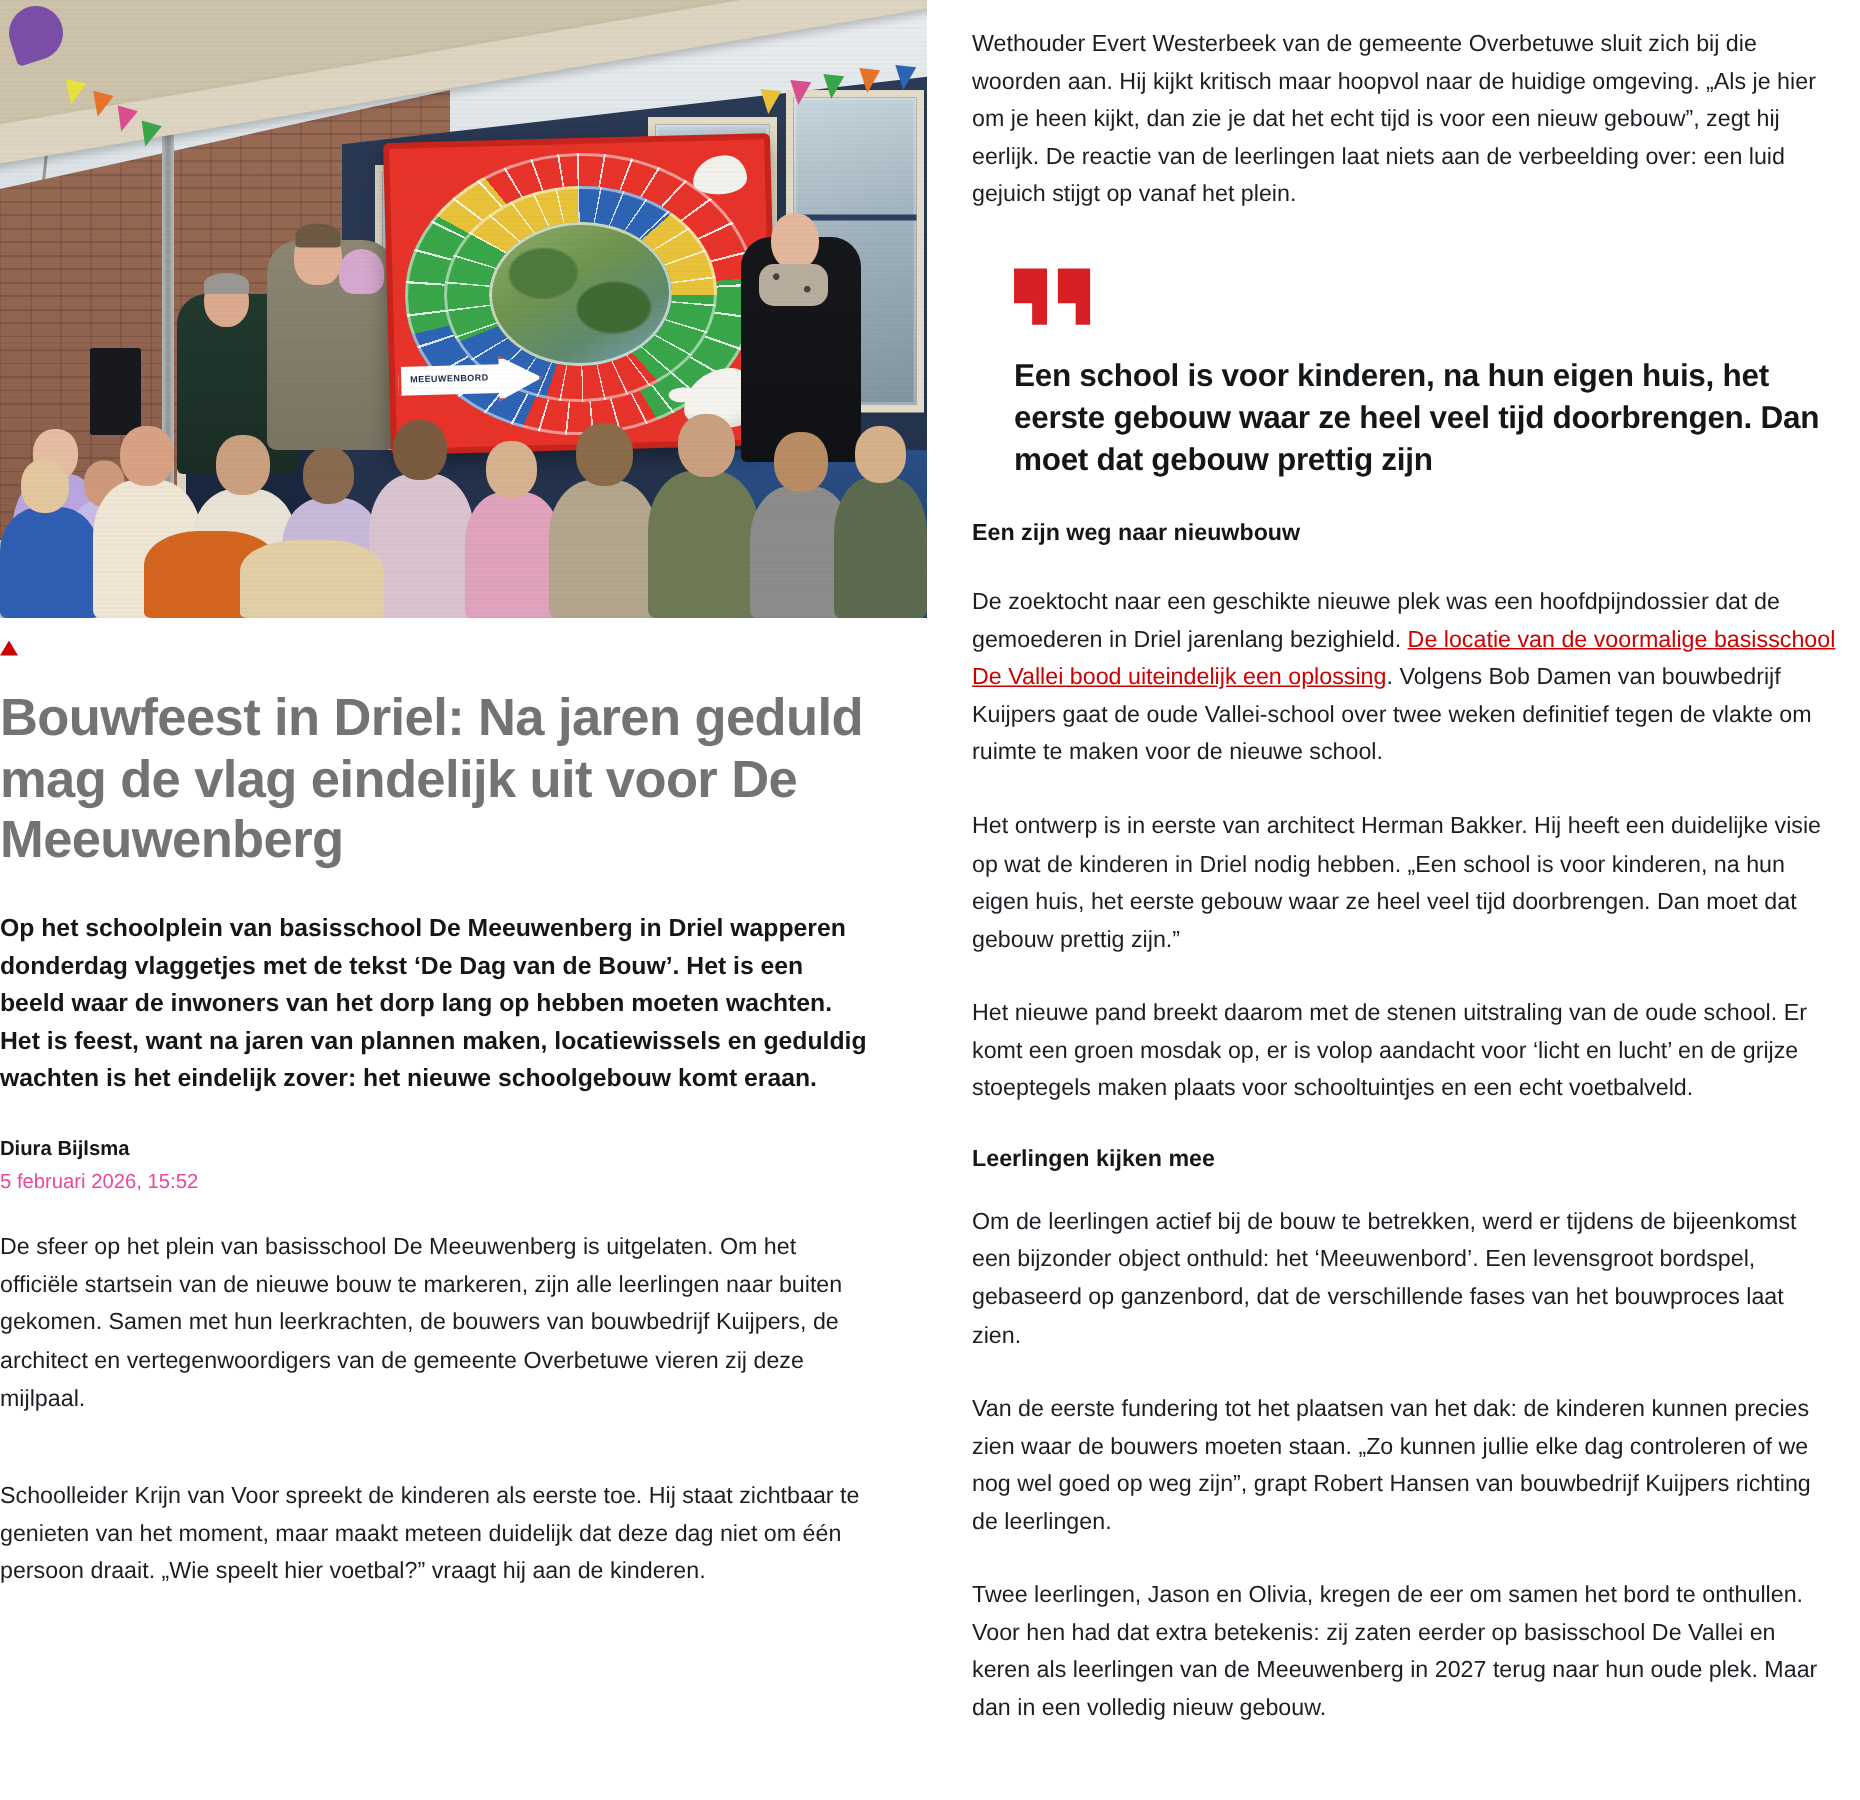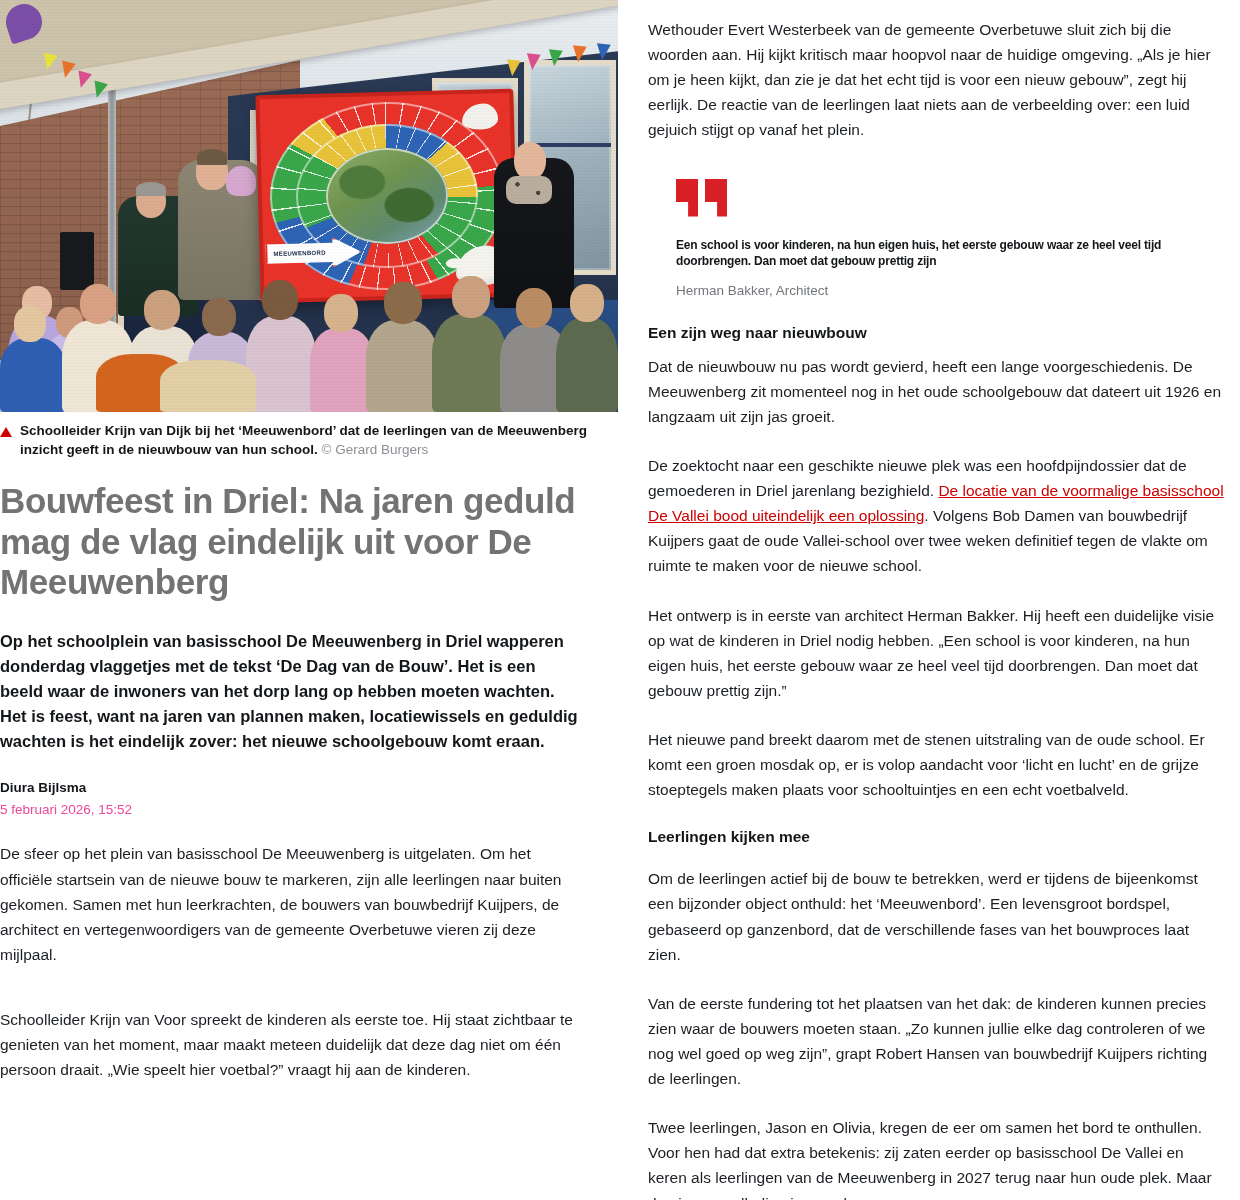--- a/index.html
+++ b/index.html
@@ -253,21 +253,21 @@
   a.inline-link { color:#cc0000; text-decoration:underline; }
 
   
   .pullquote { margin: 36px 0 0 28px; width: 540px; }
   .qmark { display:flex; gap:7px; margin-bottom:14px; }
   .qmark i {
     display:block; width:22px; height:38px; background:#d81f26;
     clip-path: polygon(0 0, 100% 0, 100% 100%, 55% 100%, 55% 62%, 0 62%);
   }
   .quote-text {
-    font-size:12px; line-height:1.34; font-weight:bold; color:#14171a;
+    font-size:21px; line-height:1.34; font-weight:bold; color:#14171a;
     letter-spacing:-0.2px;
     margin-top:20px;
   }
   .quote-attr { font-size:13.5px; color:#73777b; margin-top:14px; }
 </style>
 </head>
 <body>
 
 <div class="page">
 
@@ -373,24 +373,20 @@
           <div class="kid" style="left:96px; width:90px; height:58px; background:#d4651f;"></div>
           <div class="kid" style="left:160px;width:96px; height:52px; background:#e3cfa6;"></div>
         </div>
 
         <div class="photo-grain"></div>
       </div>
     </div>
 
     <div class="caption">
       <div class="cap-tri"></div>
-      <div class="cap-text">
-        <span>Schoolleider Krijn van Dijk bij het ‘Meeuwenbord’ dat de leerlingen van de Meeuwenberg inzicht geeft in de nieuwbouw van hun school.</span>
-        <span class="cap-credit">© Gerard Burgers</span>
-      </div>
     </div>
 
     <h1 class="headline">Bouwfeest in Driel: Na jaren geduld mag de vlag eindelijk uit voor De Meeuwenberg</h1>
 
     <div class="intro">Op het schoolplein van basisschool De Meeuwenberg in Driel wapperen donderdag vlaggetjes met de tekst ‘De Dag van de Bouw’. Het is een beeld waar de inwoners van het dorp lang op hebben moeten wachten. Het is feest, want na jaren van plannen maken, locatiewissels en geduldig wachten is het eindelijk zover: het nieuwe schoolgebouw komt eraan.</div>
 
     <div class="byline">
       <div class="byline-name">Diura Bijlsma</div>
       <div class="byline-date">5 februari 2026, 15:52</div>
     </div>
@@ -402,25 +398,23 @@
   <div class="col-right">
 
     <p class="body">Wethouder Evert Westerbeek van de gemeente Overbetuwe sluit zich bij die woorden aan. Hij kijkt kritisch maar hoopvol naar de huidige omgeving. „Als je hier om je heen kijkt, dan zie je dat het echt tijd is voor een nieuw gebouw”, zegt hij eerlijk. De reactie van de leerlingen laat niets aan de verbeelding over: een luid gejuich stijgt op vanaf het plein.</p>
 
     <div class="pullquote">
       <div class="qmark">
         <i></i>
           <i></i>
       </div>
       <div class="quote-text">Een school is voor kinderen, na hun eigen huis, het eerste gebouw waar ze heel veel tijd doorbrengen. Dan moet dat gebouw prettig zijn</div>
-      <div class="quote-attr">Herman Bakker, Architect</div>
     </div>
 
     <h3 class="subhead">Een zijn weg naar nieuwbouw</h3>
-    <p class="body" style="margin-top:12px">Dat de nieuwbouw nu pas wordt gevierd, heeft een lange voorgeschiedenis. De Meeuwenberg zit momenteel nog in het oude schoolgebouw dat dateert uit 1926 en langzaam uit zijn jas groeit.</p>
 
     <p class="body">
       <span>De zoektocht naar een geschikte nieuwe plek was een hoofdpijndossier dat de gemoederen in Driel jarenlang bezighield. </span><a class="inline-link" href="#">De locatie van de voormalige basisschool De Vallei bood uiteindelijk een oplossing</a><span>. Volgens Bob Damen van bouwbedrijf Kuijpers gaat de oude Vallei-school over twee weken definitief tegen de vlakte om ruimte te maken voor de nieuwe school.</span>
     </p>
 
     <p class="body">Het ontwerp is in eerste van architect Herman Bakker. Hij heeft een duidelijke visie op wat de kinderen in Driel nodig hebben. „Een school is voor kinderen, na hun eigen huis, het eerste gebouw waar ze heel veel tijd doorbrengen. Dan moet dat gebouw prettig zijn.”</p>
     <p class="body">Het nieuwe pand breekt daarom met de stenen uitstraling van de oude school. Er komt een groen mosdak op, er is volop aandacht voor ‘licht en lucht’ en de grijze stoeptegels maken plaats voor schooltuintjes en een echt voetbalveld.</p>
 
     <h3 class="subhead">Leerlingen kijken mee</h3>
     <p class="body" style="margin-top:20px">Om de leerlingen actief bij de bouw te betrekken, werd er tijdens de bijeenkomst een bijzonder object onthuld: het ‘Meeuwenbord’. Een levensgroot bordspel, gebaseerd op ganzenbord, dat de verschillende fases van het bouwproces laat zien.</p>

